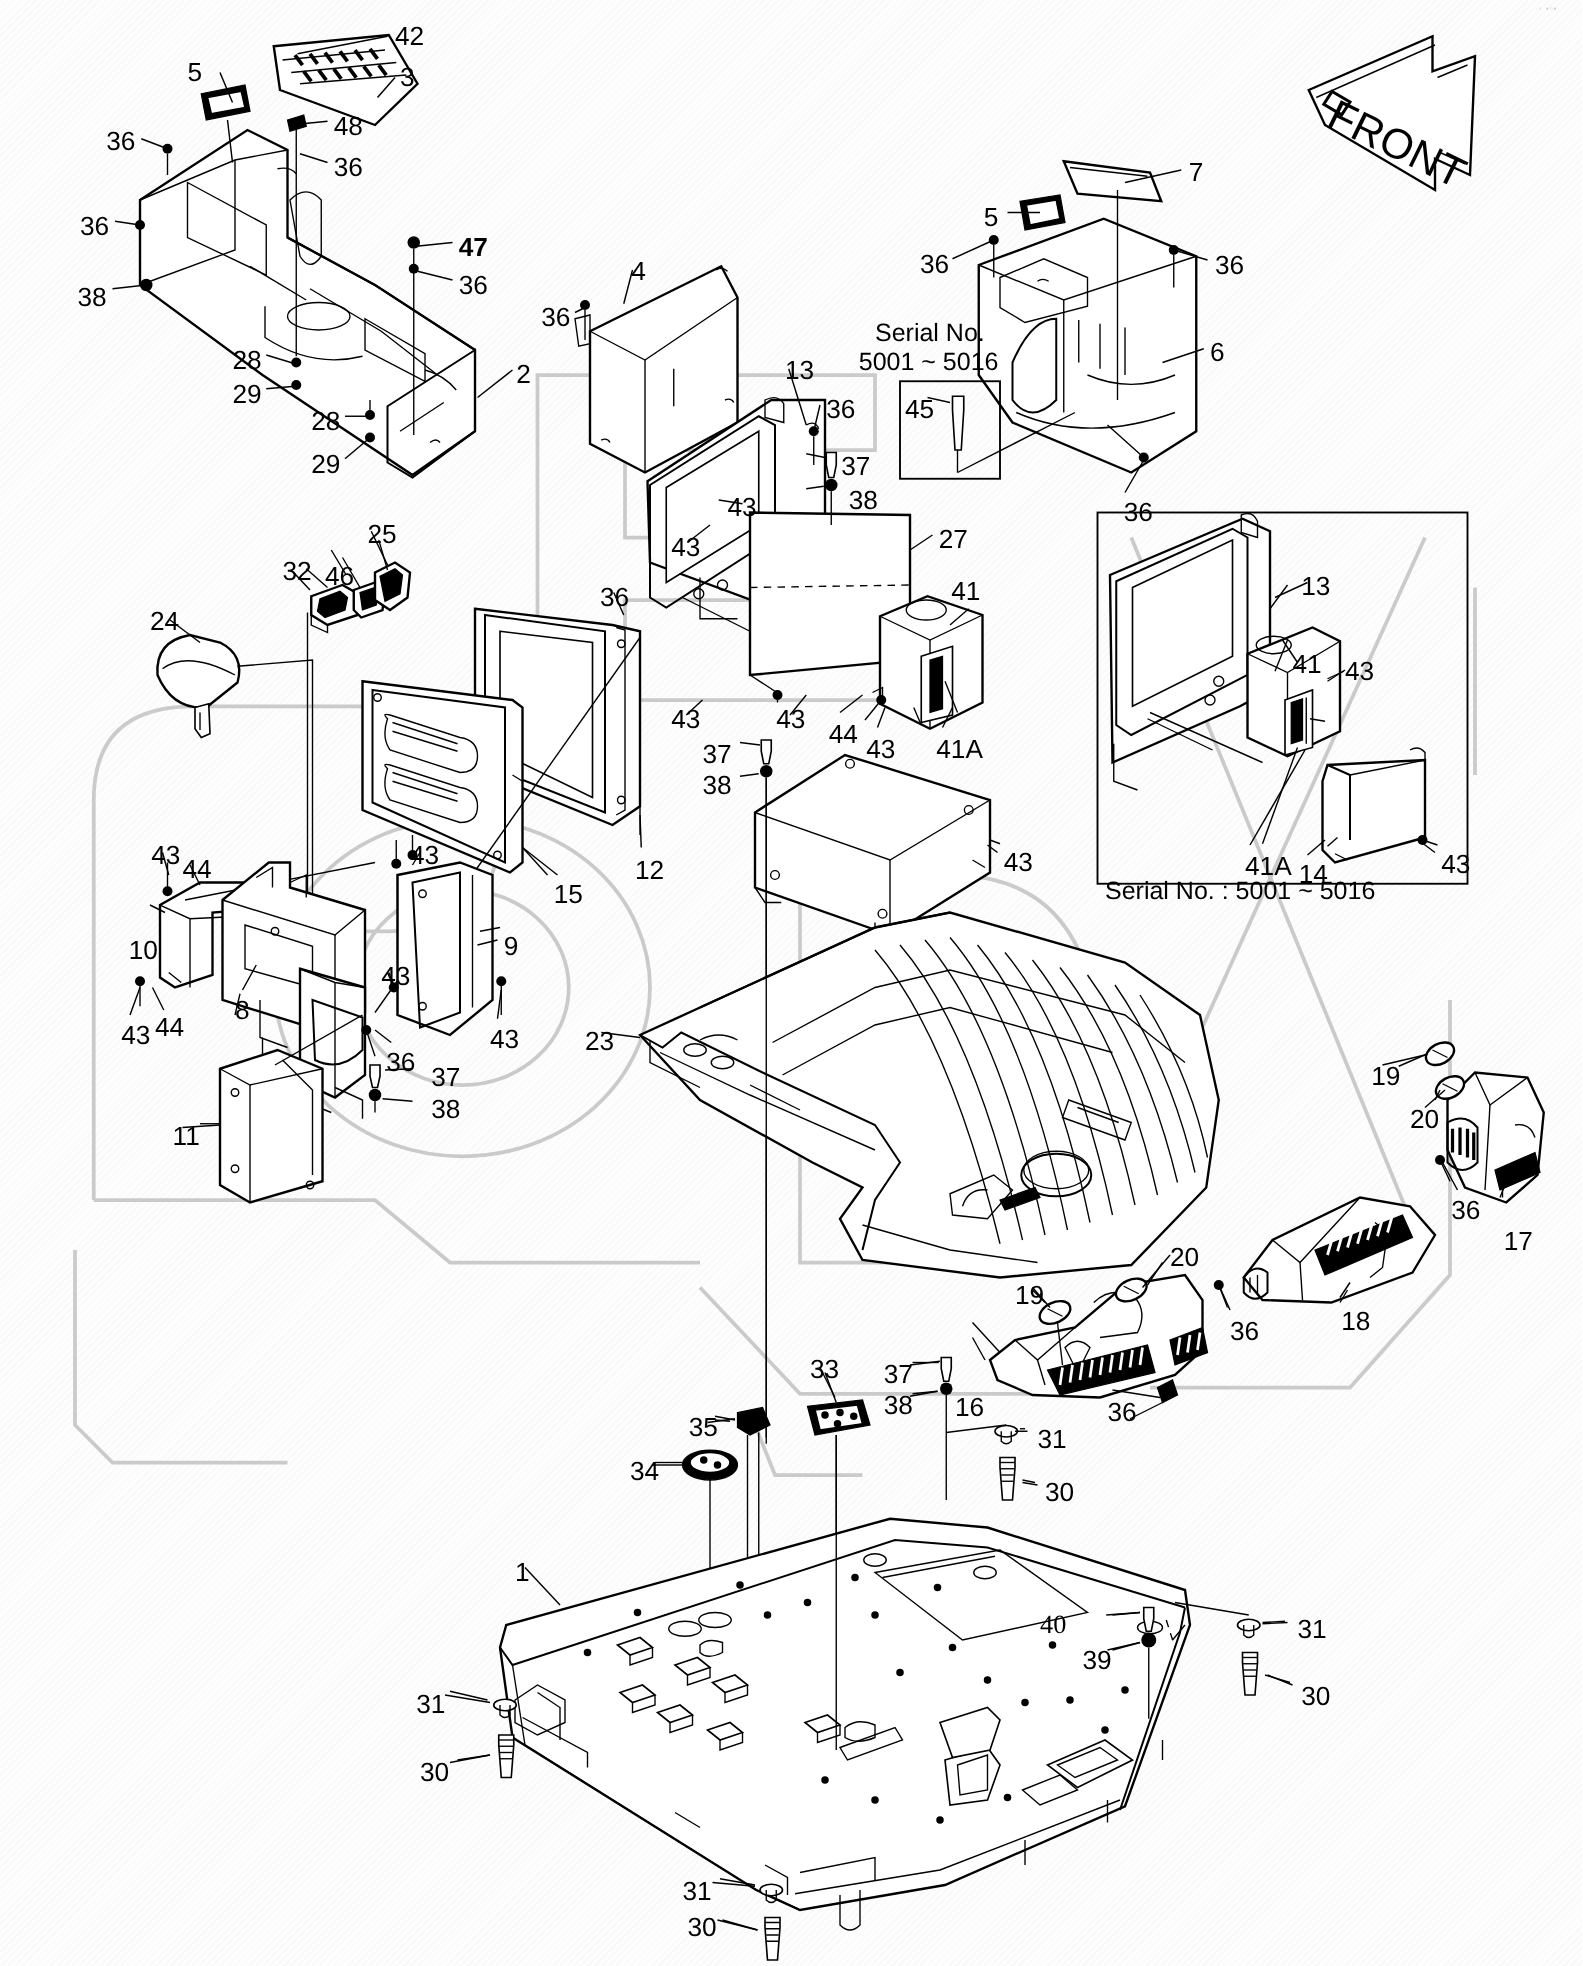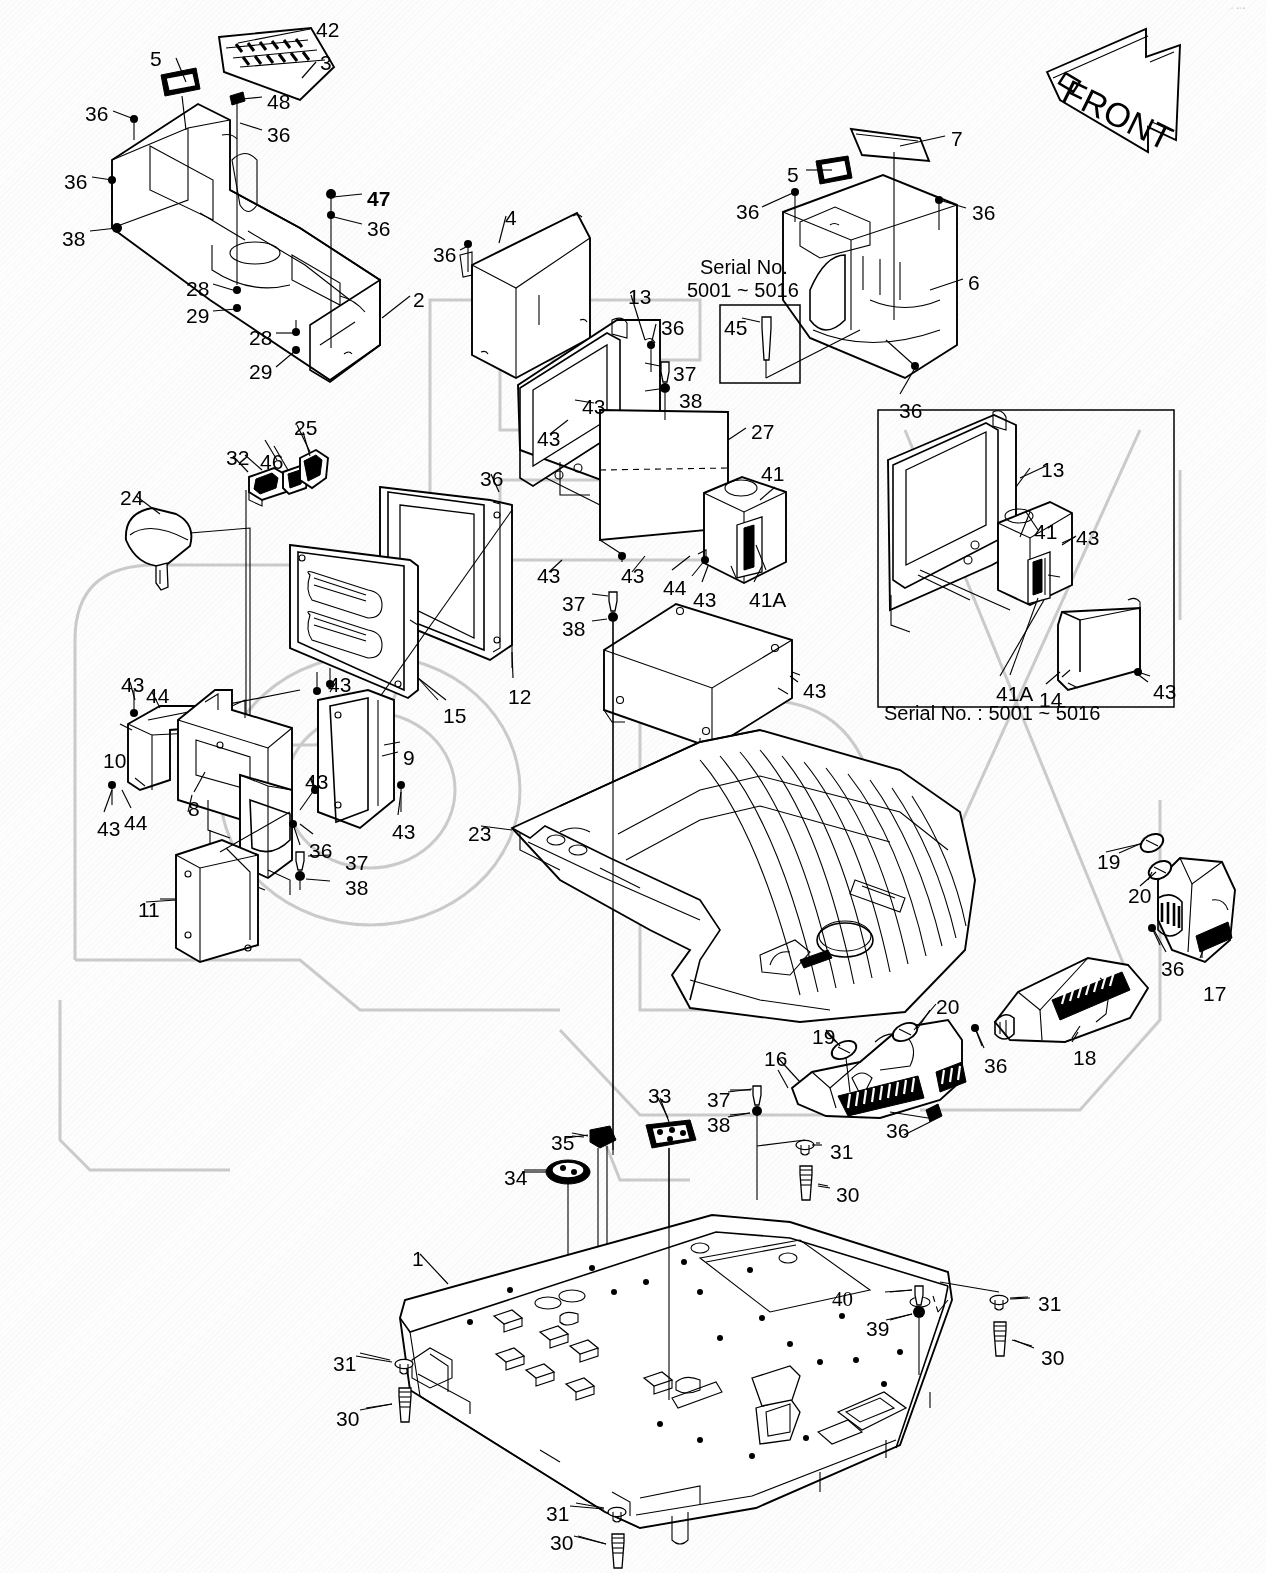--- a/index.html
+++ b/index.html
@@ -875,21 +875,21 @@
       <div class="lbl" style="left: 345px; top: 852px;">37</div>
       <div class="lbl" style="left: 1128px; top: 885px;">20</div>
       <div class="lbl" style="left: 345px; top: 877px;">38</div>
       <div class="lbl" style="left: 138px; top: 899px;">11</div>
       <div class="lbl" style="left: 1161px; top: 958px;">36</div>
       <div class="lbl" style="left: 1203px; top: 967px; margin-top: 16px;">17</div>
       <div class="lbl" style="left: 936px; top: 996px;">20</div>
       <div class="lbl" style="left: 812px; top: 1026px;">19</div>
       <div class="lbl" style="left: 984px; top: 1055px;">36</div>
       <div class="lbl" style="left: 1073px; top: 1047px;">18</div>
-      <div class="lbl" style="left: 764px; top: 1048px;">16</div>
+      <div class="lbl" style="left: 764px; top: 1116px;">16</div>
       <div class="lbl" style="left: 648px; top: 1085px;">33</div>
       <div class="lbl" style="left: 707px; top: 1089px;">37</div>
       <div class="lbl" style="left: 707px; top: 1114px;">38</div>
       <div class="lbl" style="left: 886px; top: 1120px;">36</div>
       <div class="lbl" style="left: 551px; top: 1132px;">35</div>
       <div class="lbl" style="left: 830px; top: 1141px;">31</div>
       <div class="lbl" style="left: 504px; top: 1167px;">34</div>
       <div class="lbl" style="left: 836px; top: 1184px;">30</div>
       <div class="lbl" style="left: 412px; top: 1248px;">1</div>
       <div class="lbl" style="left: 832px; top: 1289px; font-family: Liberation Serif, serif;">40</div>

